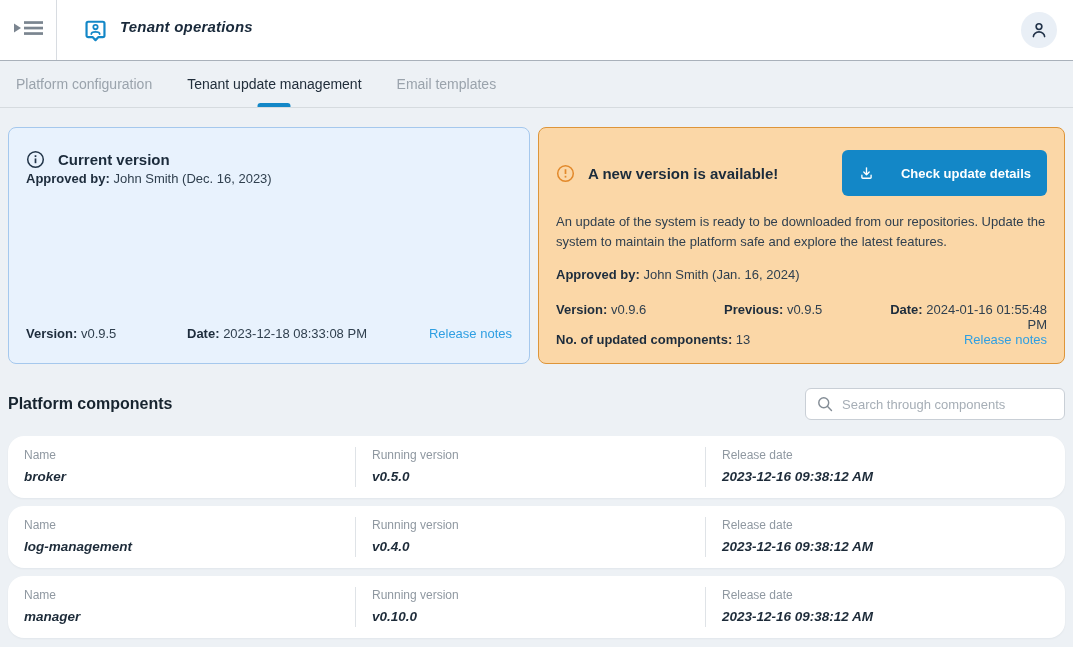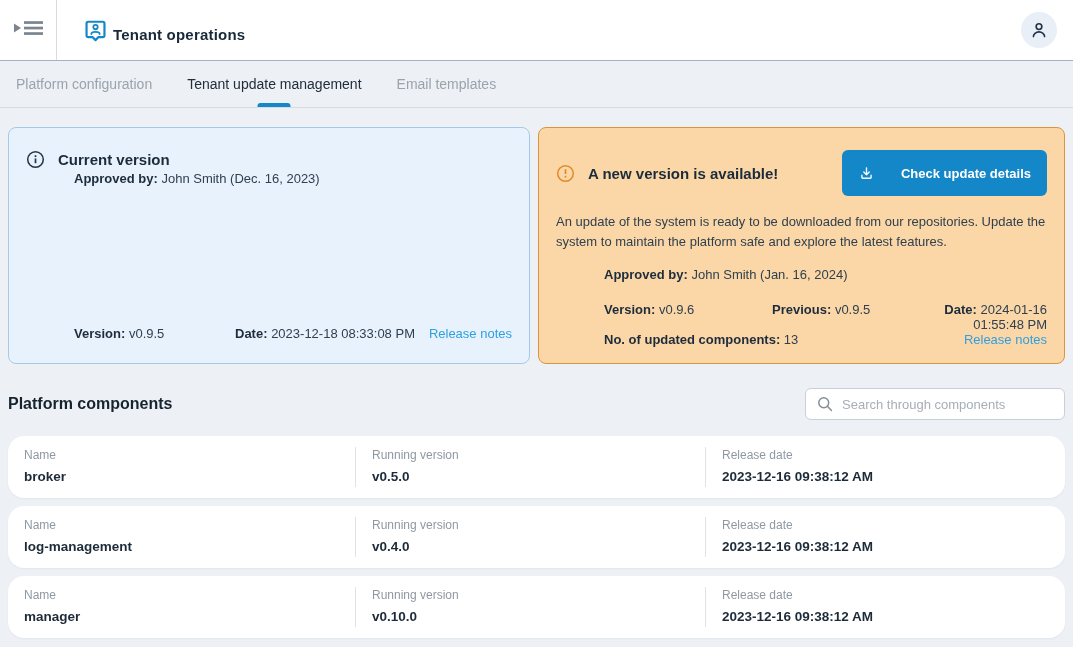--- a/index.html
+++ b/index.html
@@ -4,41 +4,41 @@
 <style>
   * { margin:0; padding:0; box-sizing:border-box; }
   html,body { width:1073px; height:647px; overflow:hidden; }
   body { font-family:"Liberation Sans", sans-serif; background:#edf1f5; color:#30404f; }
 
   .page { width:1073px; height:647px; display:flex; flex-direction:column; }
 
   
   .header { height:61px; flex:0 0 61px; background:#ffffff; border-bottom:1px solid #a9b1ba; display:flex; align-items:center; }
   .menu-btn { width:57px; height:100%; border-right:1px solid #d8dce1; display:flex; align-items:center; justify-content:center; cursor:pointer; background:#fff; }
-  .title-group { display:flex; align-items:flex-end; gap:5px; margin-left:26px; }
+  .title-group { display:flex; align-items:flex-start; gap:12px; margin-left:26px;font-style:italic; }
   .app-title { font-size:15px; font-weight:bold; color:#19293a; letter-spacing:.2px; }
   .user-btn { margin-left:auto; margin-right:16px; width:36px; height:36px; border-radius:50%; background:#e9eff6; display:flex; align-items:center; justify-content:center; cursor:pointer; border:none; }
 
   
   .tabbar { height:47px; flex:0 0 47px; background:#edf1f5; border-bottom:1px solid #d6dbdf; display:flex; align-items:stretch; padding-left:14px; }
   .tab { position:relative; display:flex; align-items:center; padding:0 2px; margin-right:31px; font-size:14px; color:#9aa3ac; cursor:pointer; white-space:nowrap; }
   .tab.active { color:#212e3b; }
   .tab.active::after { content:""; position:absolute; bottom:0; left:50%; transform:translateX(-50%); width:33px; height:4px; background:#1387c7; border-radius:3px 3px 0 0; }
 
   
   .cards { display:flex; gap:8px; margin:19px 8px 0; }
   .card { border-radius:8px; padding:14px 17px; height:237px; display:flex; flex-direction:column; }
   .card.current { flex:0 0 522px; background:#e8f2fd; border:1px solid #a5c8ed; }
   .card.update  { flex:1; background:#fbd7a7; border:1px solid #de9539; }
   .card-title-row { display:flex; align-items:center; gap:13px; margin-top:8px; }
   .card-title { font-size:15px; font-weight:bold; color:#1b2b3b; }
   .card-desc { font-size:13px; line-height:20px; color:#30404f; margin-top:17px; }
   .approved { font-size:13px; line-height:20px; }
   .card.update .approved { margin-top:13px; }
-  .kv-label { font-weight:bold; color:#1d2c3c;margin-left:48px; }
+  .kv-label { font-weight:bold; color:#1d2c3c; }
   .bottom-row { margin-top:auto; margin-bottom:8px; display:flex; align-items:center; font-size:13px; }
   .bottom-row .kv1 { width:161px; }
   .bottom-row .kv2 { flex:1; }
   .link { color:#2f9fe2; font-size:13px; text-decoration:none; cursor:pointer; white-space:nowrap; }
   .update-details-row { display:flex; font-size:13px; margin-top:17px; }
   .update-details-row .c1 { width:168px; }
   .update-details-row .c2 { width:153px; }
   .update-details-row .c3 { flex:1; text-align:right; }
   .update-bottom { margin-top:auto; margin-bottom:6px; display:flex; align-items:center; justify-content:space-between; font-size:13px; }
   .check-btn { margin-left:auto; background:#1387c7; color:#fff; border:none; border-radius:6px; height:46px; padding:0 16px; font-size:13px; font-weight:bold; font-family:"Liberation Sans",sans-serif; display:flex; align-items:center; gap:26px; cursor:pointer; }
@@ -49,21 +49,21 @@
   .search-box { width:260px; height:32px; background:#fff; border:1px solid #c9cfd6; border-radius:6px; display:flex; align-items:center; padding:0 10px; gap:8px; }
   .search-box input { border:none; outline:none; flex:1; font-size:13px; color:#333; background:transparent; font-family:"Liberation Sans",sans-serif; }
   .search-box input::placeholder { color:#a6aeb6; }
 
   .rows { margin:0 8px; }
   .row-card { background:#fff; border-radius:16px; height:62px; margin-bottom:8px; display:grid; grid-template-columns:347px 350px 1fr; box-shadow:0 1px 2px rgba(25,41,58,.05); }
   .cell { padding:12px 0 0 16px; position:relative; }
   .cell + .cell { padding-left:17px; }
   .cell + .cell::before { content:""; position:absolute; left:0; top:11px; bottom:11px; width:1px; background:#dfe3e7; }
   .cell-label { font-size:12px; color:#8f98a1; }
-  .cell-value { font-size:13.5px; font-weight:600; color:#1d2b39; margin-top:7px; }
+  .cell-value { font-size:13.5px; font-weight:600; color:#1d2b39; margin-top:7px;font-style:italic; }
 </style>
 </head>
 <body>
 
 <div class="page">
 
   <div class="header">
     <div class="menu-btn">
       <span>
         <svg width="31" height="20" viewBox="0 0 31 20">

